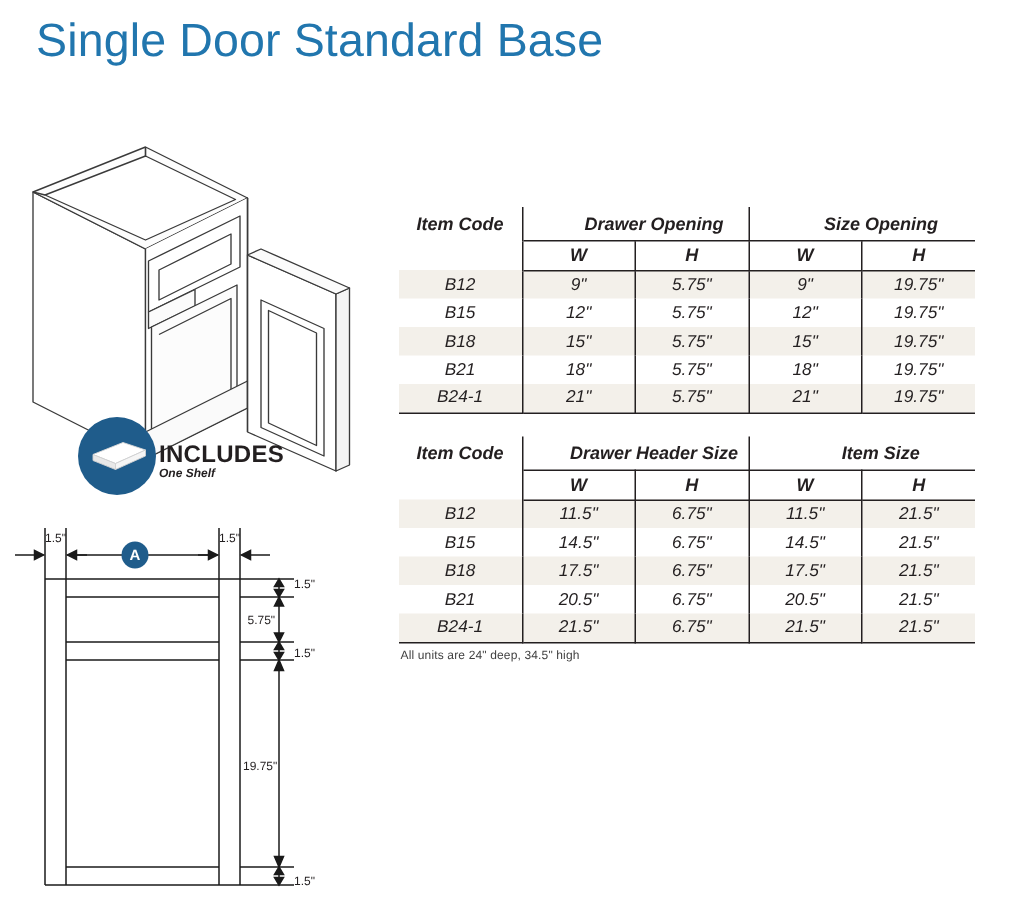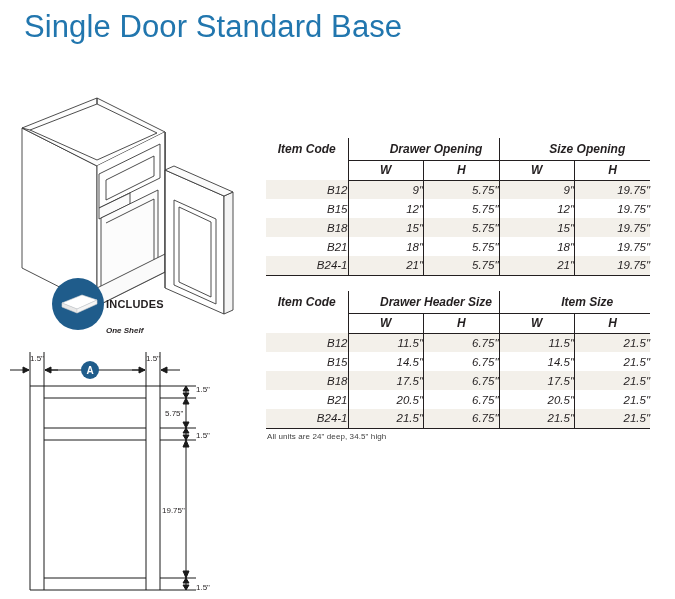--- a/index.html
+++ b/index.html
@@ -62,33 +62,33 @@
     position: absolute;
     left: 8px; top: 16px;
     width: 38px; height: 22px;
   }
   #includes-badge .badge-text {
     position: absolute;
     left: 54px; top: 20px;
     width: 70px;
   }
   #includes-label {
-    font-size: 11px;
+    font-size: 16px;
     font-weight: bold;
     color: #231f20;
     letter-spacing: 0.2px;
     line-height: 12px;
   }
   #includes-sub {
     font-size: 8px;
     font-style: italic;
     font-weight: bold;
     color: #231f20;
     line-height: 10px;
-    margin-top: 16px;
+    margin-top: 1px;
   }
 
   
   .spec-table {
     position: absolute;
     border-collapse: collapse;
     font-size: 11.5px;
     color: #231f20;
     table-layout: fixed;
     font-style: italic;
@@ -134,21 +134,21 @@
     border-bottom: none;
     border-right: 1.4px solid #231f20;
   }
   .spec-table tr.hdr-sub th.sub-sep {
     border-right: 1.4px solid #231f20;
   }
   .spec-table tr.hdr-sub th.sub-thin {
     border-right: 1px solid #231f20;
   }
 
-  .spec-table tbody td { height: 19px; text-align: right; }
+  .spec-table tbody td { height: 19px; }
   .spec-table tbody tr.alt { background: #f3f0ea; }
   .spec-table tbody td.item-cell { border-right: 1.4px solid #231f20; }
   .spec-table tbody td.sep-strong { border-right: 1.4px solid #231f20; }
   .spec-table tbody td.sep-thin { border-right: 1px solid #231f20; }
   .spec-table tbody tr.last-row td { border-bottom: 1.4px solid #231f20; }
 
   
   #footnote {
     position: absolute;
     left: 267px; top: 432px;

